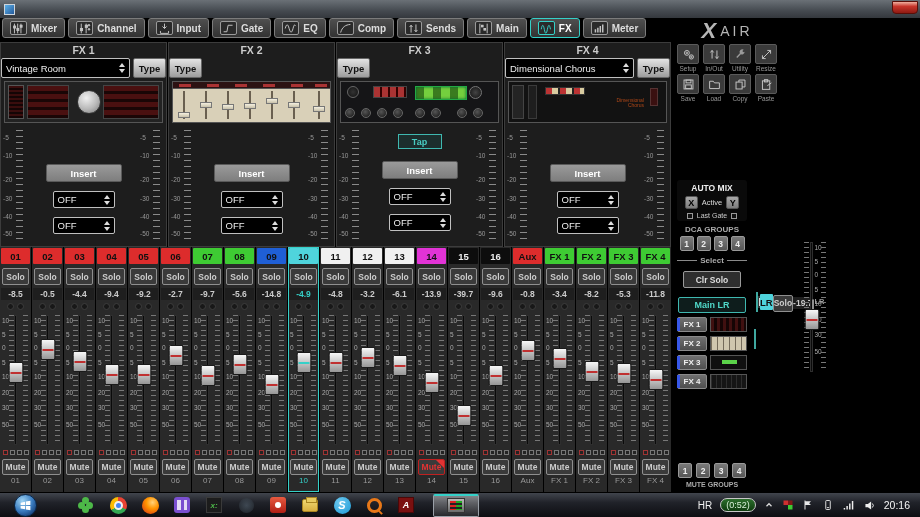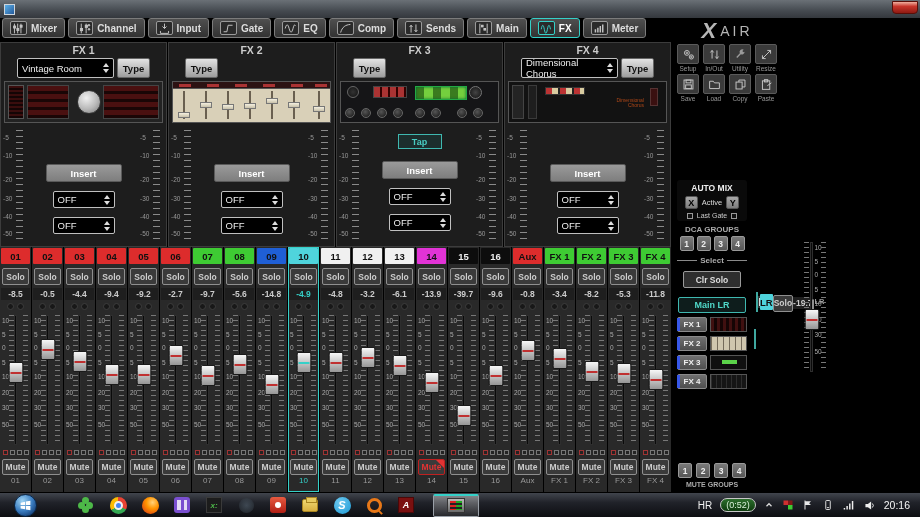--- a/index.html
+++ b/index.html
@@ -20,21 +20,21 @@
   .toolbar{height:24px;display:flex;gap:3px;padding-left:2px;background:#000}
   .tb-btn{height:20px;display:flex;align-items:center;gap:4px;padding:0 7px;background:linear-gradient(#4f4f4f,#323232);border:1px solid #7b7b7b;border-radius:3px;color:#ddd;font-weight:bold;font-size:10px;white-space:nowrap}
   .tb-btn .icon-box{width:17px;height:14px;border:1px solid #9a9a9a;border-radius:2px;display:flex;align-items:center;justify-content:center;background:#2a2a2a}
   .tb-btn.active{border-color:#35d0c8;color:#fff}
   .tb-btn.active .icon-box{border-color:#35d0c8}
 
   
   .fx-row{height:205px;display:flex;background:#000}
   .fx-panel{width:167px;margin-right:1px;background:#1d1d1d;border:1px solid #3c3c3c;display:flex;flex-direction:column}
   .fx-head{height:15px;line-height:15px;text-align:center;color:#ccc;font-size:10.5px;font-weight:bold}
-  .fx-selrow{display:flex;gap:3px;padding:0 16px;height:20px;flex:0 0 20px}
+  .fx-selrow{display:flex;gap:3px;padding:0 0;height:20px;flex:0 0 20px}
   .fx-select{flex:1;background:#000;border:1px solid #c0c0c0;border-radius:2px;color:#eee;font-size:9.5px;display:flex;align-items:center;padding:0 4px}
   .spin{margin-left:auto;display:flex;flex-direction:column;gap:2px}
   .spin i{width:0;height:0;border-left:3px solid transparent;border-right:3px solid transparent;display:block}
   .spin .up{border-bottom:4px solid #ddd}
   .spin .dn{border-top:4px solid #ddd}
   .type-btn{width:33px;background:linear-gradient(#e3e3e3,#9d9d9d);color:#111;font-weight:bold;font-size:9.5px;display:flex;align-items:center;justify-content:center;border-radius:2px;border:1px solid #666}
   .fx-art{height:42px;margin:3px;border:1px solid #555;position:relative;overflow:hidden;background:#222}
   .fx-mid{flex:1;display:flex;padding:0 2px}
   .meter{width:24px;position:relative}
   .meter-ticks{position:absolute;left:13px;top:4px;bottom:6px;width:7px;background:repeating-linear-gradient(180deg,#8a8a8a 0 1px,transparent 1px 6px)}

